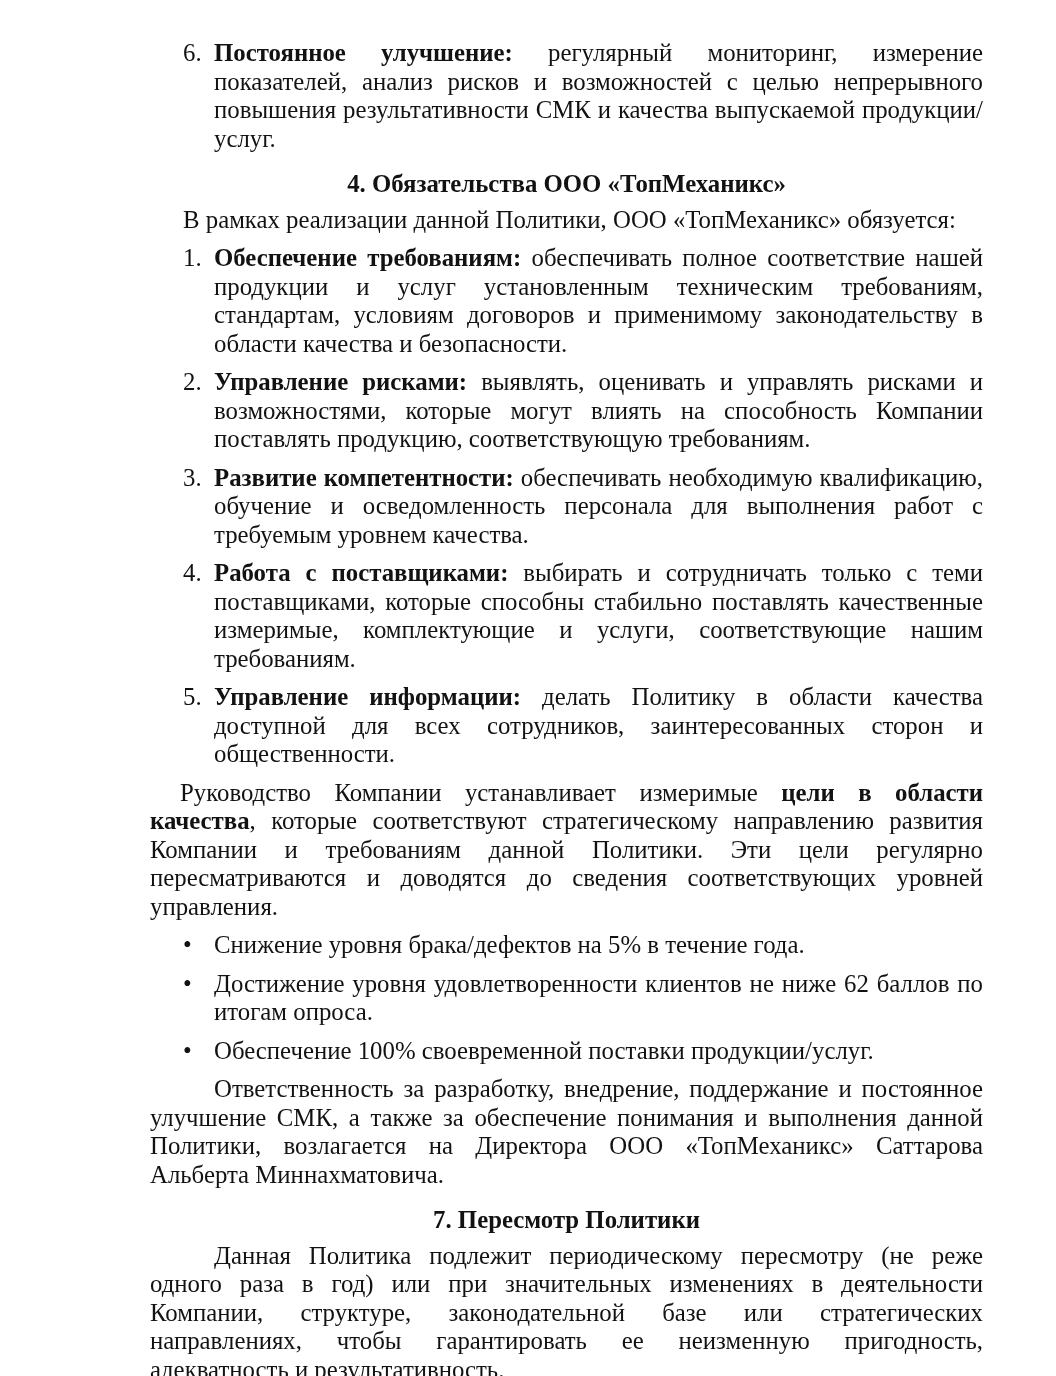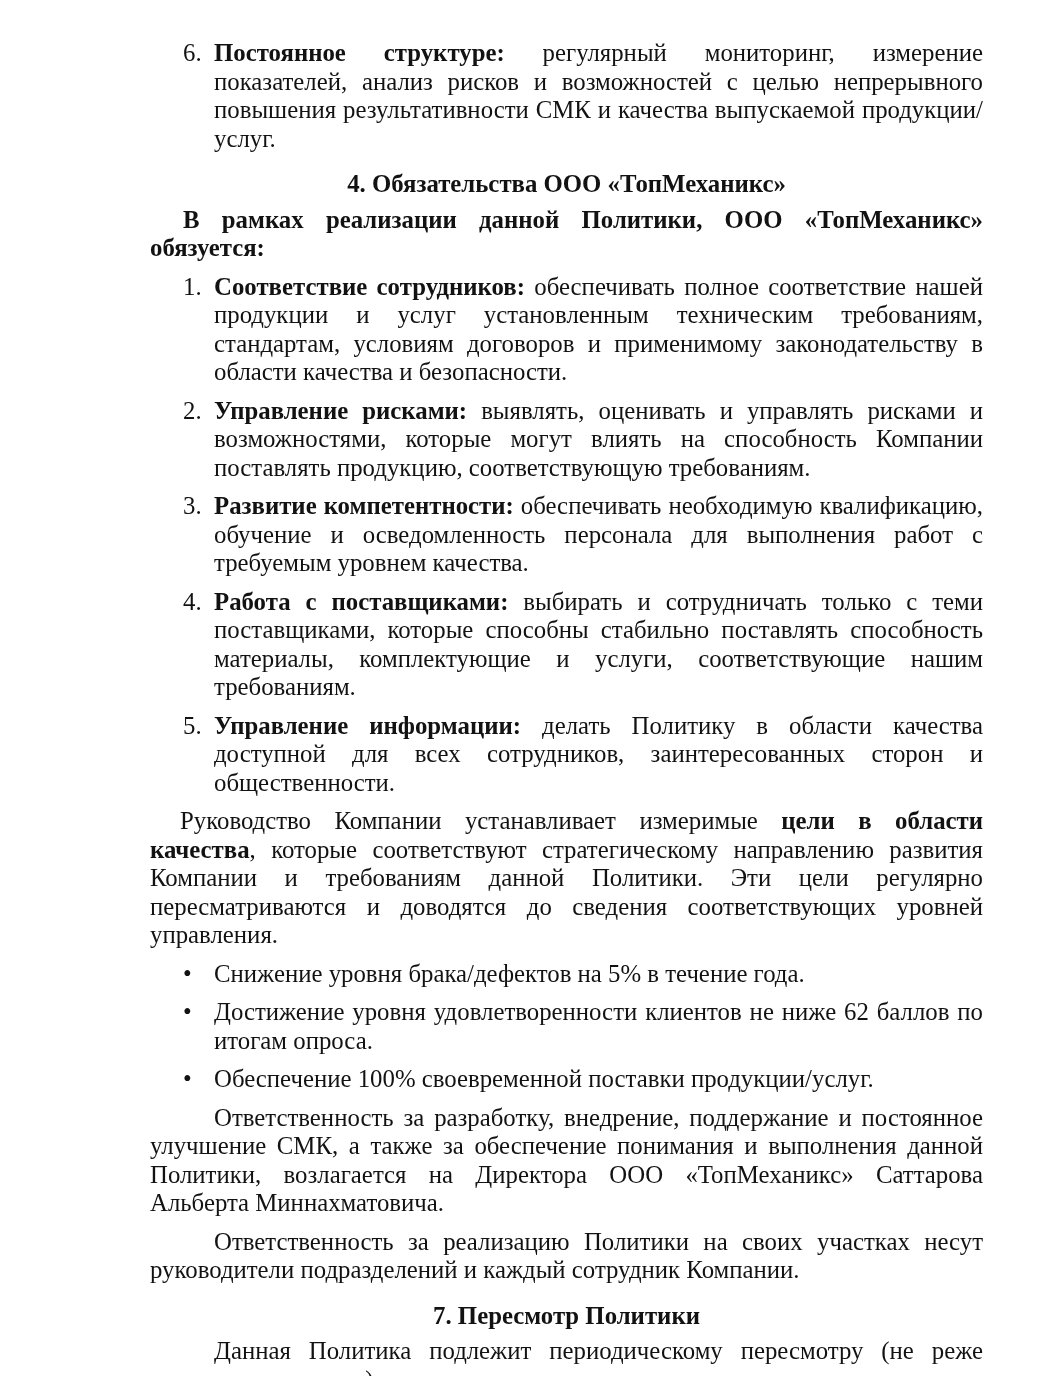--- a/index.html
+++ b/index.html
@@ -18,21 +18,21 @@
   .content {
     position: absolute;
     left: 150px;
     top: 39px;
     width: 833px;
   }
   .para {
     text-align: justify;
     margin-bottom: 10px;
   }
-  .indent-xs { text-indent: 33px; font-weight: bold; }
+  .indent-xs { text-indent: 33px; }
   .indent-sm { text-indent: 30px; }
   .indent-lg { text-indent: 64px; }
   .heading {
     font-size: 24.8px;
     font-weight: bold;
     text-align: center;
     margin: 17px 0 7px 0;
   }
   .li {
     position: relative;
@@ -49,50 +49,50 @@
   .li-title { font-weight: bold; }
 </style>
 </head>
 <body>
 
 <div class="page">
   <div class="content">
 
     <div class="li">
       <span class="marker">6.</span>
-      <span class="li-title">Постоянное структуре:</span>
+      <span class="li-title">Постоянное улучшение:</span>
       <span>регулярный мониторинг, измерение показателей, анализ рисков и возможностей с целью непрерывного повышения результативности СМК и качества выпускаемой продукции/услуг.</span>
     </div>
 
     <div class="heading">4. Обязательства ООО «ТопМеханикс»</div>
 
     <p class="para indent-xs">В рамках реализации данной Политики, ООО «ТопМеханикс» обязуется:</p>
 
     <div class="li">
       <span class="marker">1.</span>
-      <span class="li-title">Соответствие сотрудников:</span>
+      <span class="li-title">Обеспечение требованиям:</span>
       <span>обеспечивать полное соответствие нашей продукции и услуг установленным техническим требованиям, стандартам, условиям договоров и применимому законодательству в области качества и безопасности.</span>
     </div>
 
     <div class="li">
       <span class="marker">2.</span>
       <span class="li-title">Управление рисками:</span>
       <span>выявлять, оценивать и управлять рисками и возможностями, которые могут влиять на способность Компании поставлять продукцию, соответствующую требованиям.</span>
     </div>
 
     <div class="li">
       <span class="marker">3.</span>
       <span class="li-title">Развитие компетентности:</span>
       <span>обеспечивать необходимую квалификацию, обучение и осведомленность персонала для выполнения работ с требуемым уровнем качества.</span>
     </div>
 
     <div class="li">
       <span class="marker">4.</span>
       <span class="li-title">Работа с поставщиками:</span>
-      <span>выбирать и сотрудничать только с теми поставщиками, которые способны стабильно поставлять способность материалы, комплектующие и услуги, соответствующие нашим требованиям.</span>
+      <span>выбирать и сотрудничать только с теми поставщиками, которые способны стабильно поставлять качественные измеримые, комплектующие и услуги, соответствующие нашим требованиям.</span>
     </div>
 
     <div class="li">
       <span class="marker">5.</span>
       <span class="li-title">Управление информации:</span>
       <span>делать Политику в области качества доступной для всех сотрудников, заинтересованных сторон и общественности.</span>
     </div>
 
 
     <p class="para indent-sm"><span>Руководство Компании устанавливает измеримые </span><span class="li-title">цели в области качества</span><span>, которые соответствуют стратегическому направлению развития Компании и требованиям данной Политики. Эти цели регулярно пересматриваются и доводятся до сведения соответствующих уровней управления.</span></p>
@@ -108,20 +108,19 @@
     </div>
 
     <div class="li">
       <span class="marker">•</span>
       <span>Обеспечение 100% своевременной поставки продукции/услуг.</span>
     </div>
 
 
     <p class="para indent-lg">Ответственность за разработку, внедрение, поддержание и постоянное улучшение СМК, а также за обеспечение понимания и выполнения данной Политики, возлагается на Директора ООО «ТопМеханикс» Саттарова Альберта Миннахматовича.</p>
 
-    <p class="para indent-lg">Ответственность за реализацию Политики на своих участках несут руководители подразделений и каждый сотрудник Компании.</p>
 
     <div class="heading">7. Пересмотр Политики</div>
 
     <p class="para indent-lg">Данная Политика подлежит периодическому пересмотру (не реже одного раза в год) или при значительных изменениях в деятельности Компании, структуре, законодательной базе или стратегических направлениях, чтобы гарантировать ее неизменную пригодность, адекватность и результативность.</p>
 
   </div>
 </div>
 
 </body></html>

